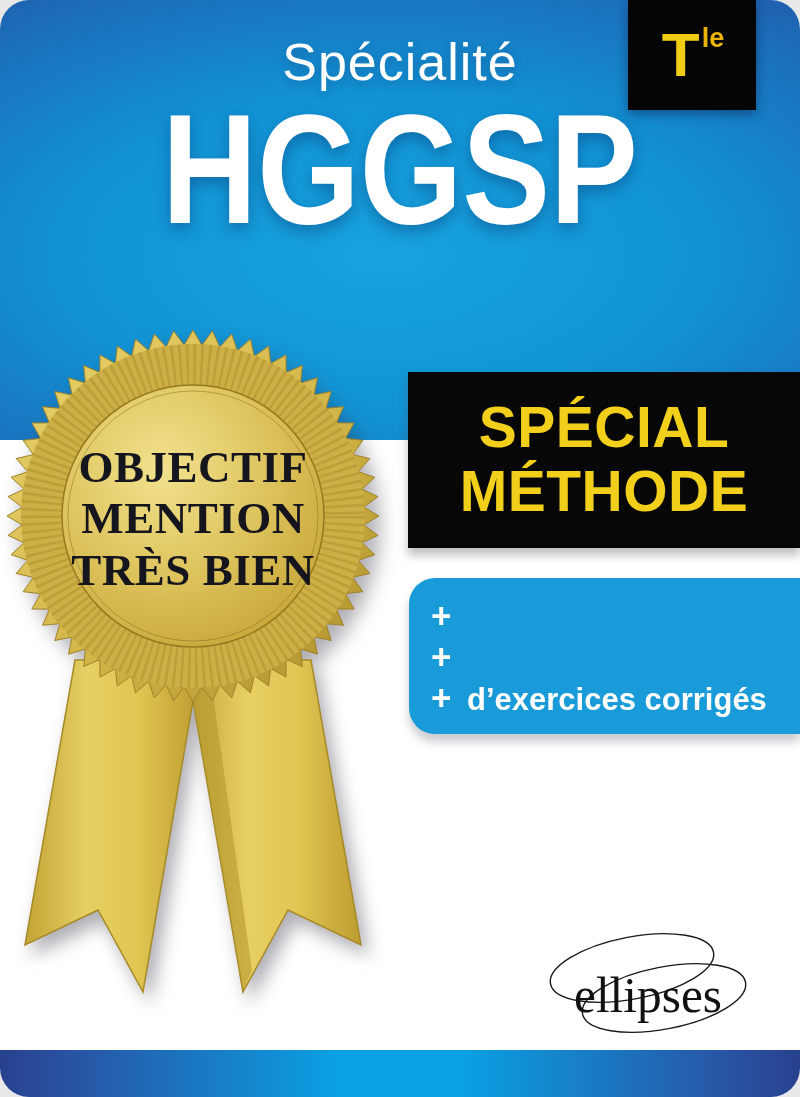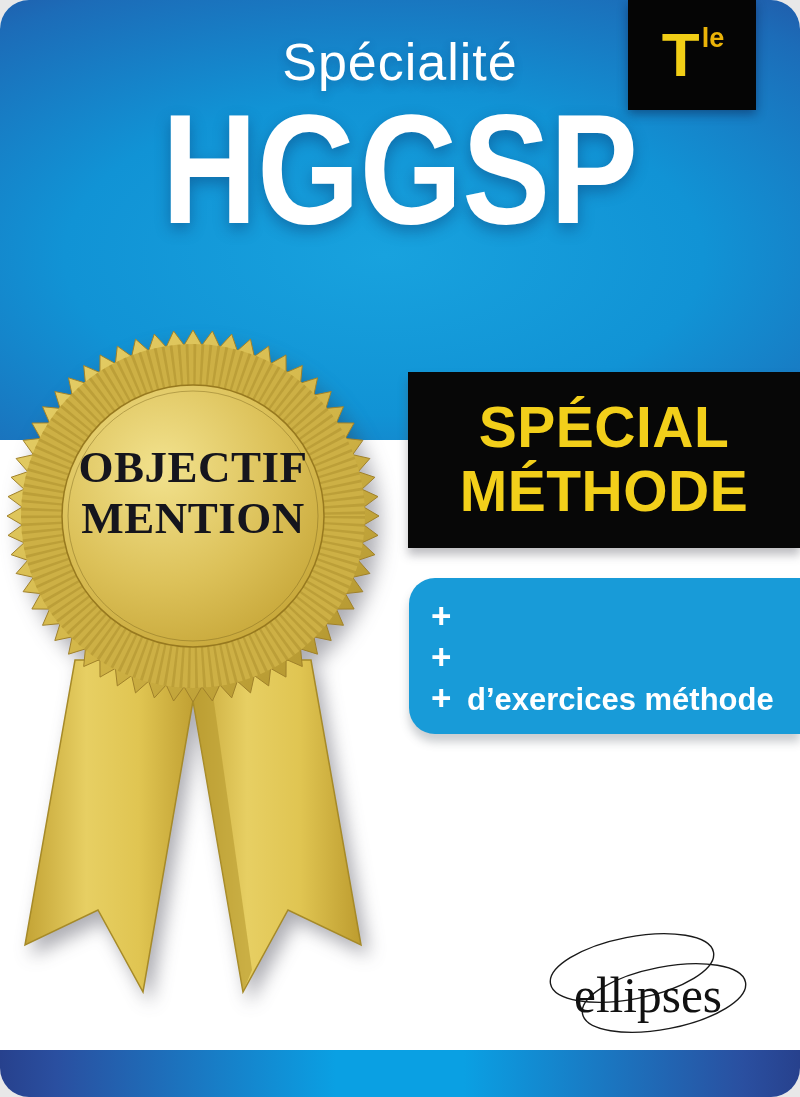--- a/index.html
+++ b/index.html
@@ -132,37 +132,38 @@
       <circle cx="193" cy="186" r="150" fill="none" stroke="#cdb045" stroke-width="44"></circle>
       <circle cx="193" cy="186" r="150" fill="none" stroke="#ab8d2b" stroke-width="44" stroke-dasharray="2.5 4.5" opacity=".5"></circle>
       <circle cx="193" cy="186" r="131" fill="url(#discGrad)" stroke="#97791f" stroke-width="1.5"></circle>
       <circle cx="193" cy="186" r="125" fill="none" stroke="#7d651c" stroke-width="1" opacity=".45"></circle>
     </g>
   </svg>
 
   <div class="medal-text">
     <div>OBJECTIF</div>
     <div>MENTION</div>
+    <div>TRÈS BIEN</div>
   </div>
 
   <div class="method-panel">
     <div class="method-line">SPÉCIAL</div>
     <div class="method-line">MÉTHODE</div>
   </div>
 
   <div class="features-panel">
     <div class="feature-item">
       <span class="feature-plus">+</span>
     </div>
     <div class="feature-item">
       <span class="feature-plus">+</span>
     </div>
     <div class="feature-item">
       <span class="feature-plus">+</span>
-      <span class="feature-label">d’exercices méthode</span>
+      <span class="feature-label">d’exercices corrigés</span>
     </div>
   </div>
 
   <svg class="publisher-logo" viewBox="0 0 204 122">
     <ellipse cx="84" cy="42" rx="83" ry="31" fill="none" stroke="#1a1a1a" stroke-width="1.4" transform="rotate(-11 84 42)"></ellipse>
     <ellipse cx="116" cy="72" rx="83" ry="31" fill="none" stroke="#1a1a1a" stroke-width="1.4" transform="rotate(-11 116 72)"></ellipse>
     <text x="100" y="86" text-anchor="middle" textLength="148" lengthAdjust="spacingAndGlyphs" fill="#111111" font-family="Liberation Serif, serif" font-size="50">ellipses</text>
   </svg>
 
   <div class="footer-bar"></div>

